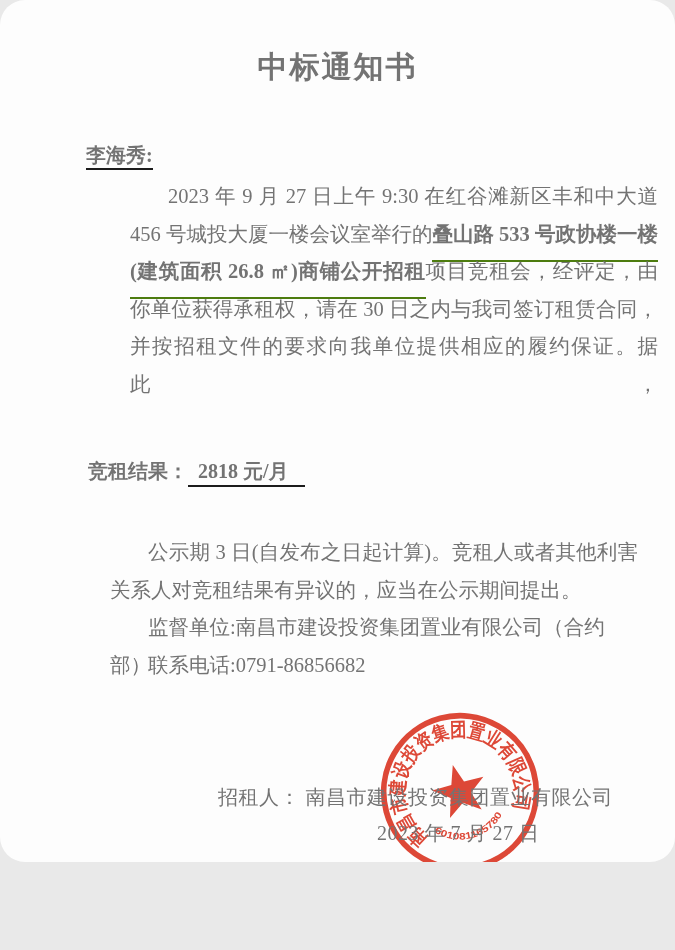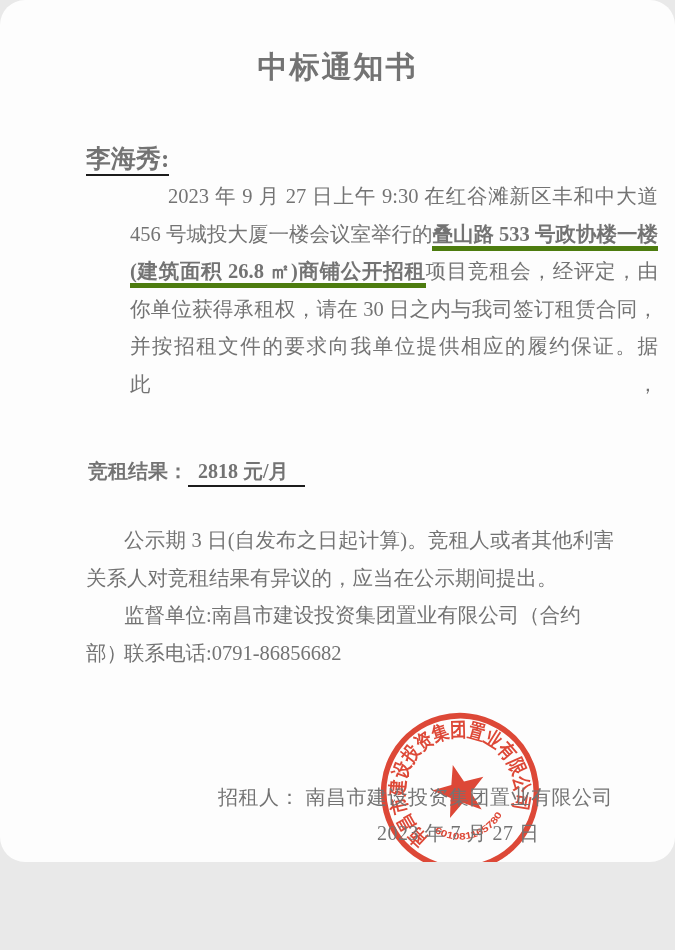--- a/index.html
+++ b/index.html
@@ -13,30 +13,30 @@
     color:#737373;
     border-radius:25px;
   }
   .doc-title {
     position:absolute; top:47px; left:0; width:100%;
     text-align:center;
     font-size:30px; font-weight:bold; letter-spacing:2px;
   }
   .recipient {
     position:absolute; left:86px; top:142px;
-    font-size:25px; font-weight:bold;
+    font-size:20px; font-weight:bold;
   }
   .recipient span { border-bottom:2px solid #1c1c1c; padding-bottom:2px; }
   .para { position:absolute; left:86px; width:528px; font-size:20.5px; }
   .p1 { top:178px;margin-left:44px; }
-  .p2 { top:522px; }
+  .p2 { top:534px;margin-left:24px; }
   .line { height:37.5px; line-height:37.5px; }
   .justify { text-align:justify; text-align-last:justify; text-justify:inter-character; }
   .indent { text-indent:38px; }
-  .emph { font-weight:bold; border-bottom:5px solid #4d7c0f; padding-bottom:1px; }
+  .emph { font-weight:bold; border-bottom:2px solid #4d7c0f; padding-bottom:15px; }
   .result-line {
     position:absolute; left:88px; top:457px;
     font-size:20px; font-weight:bold; line-height:28px;
   }
   .result-value {
     border-bottom:2px solid #1c1c1c;
     padding:0 16px 3px 10px;
   }
   .sig-lessor {
     position:absolute; left:218px; top:784px;

